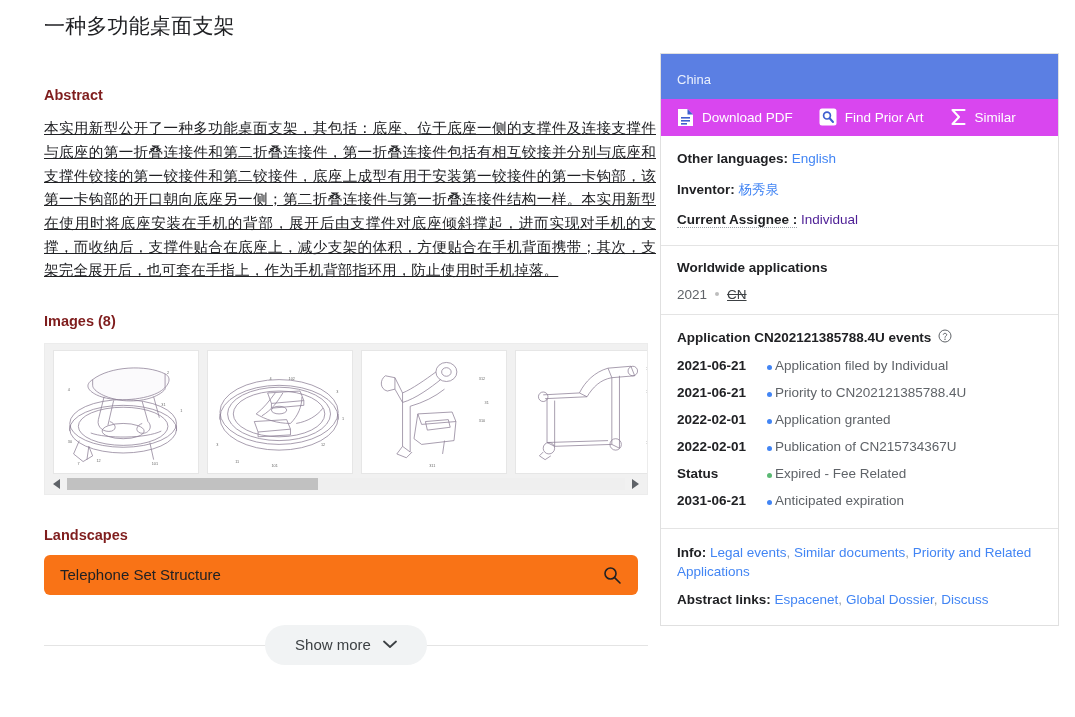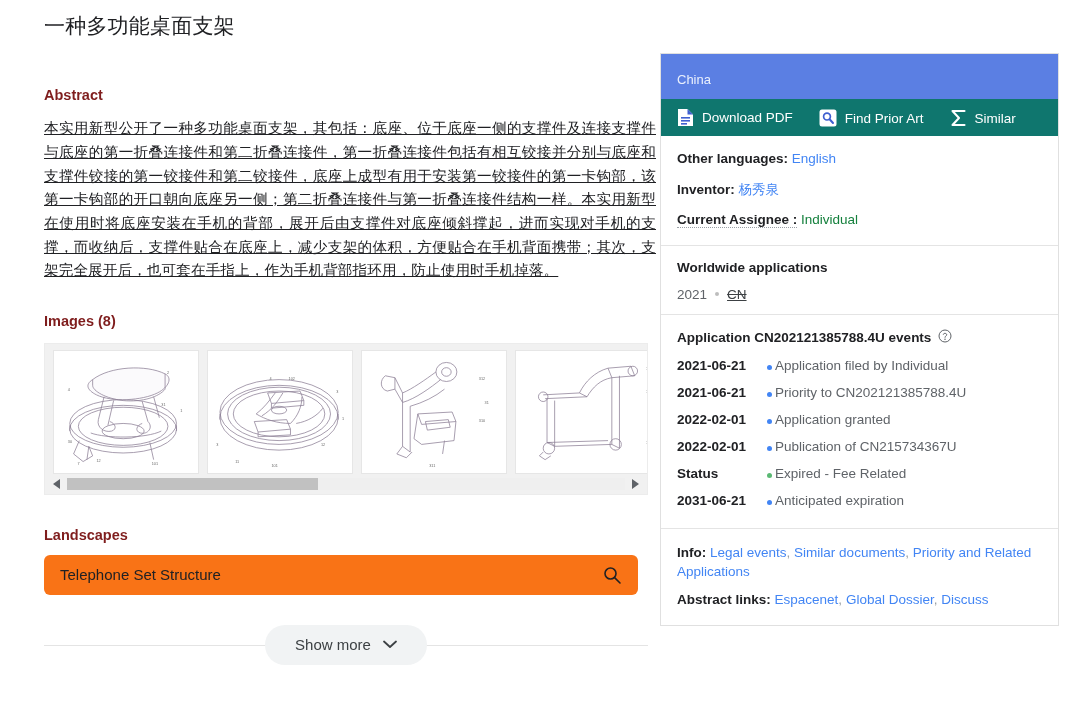--- a/index.html
+++ b/index.html
@@ -171,23 +171,23 @@
     font-weight: 400;
     letter-spacing: .2px;
     line-height: 1.15;
   }
   .panel-country {
     color: #eaf0fd;
     font-size: 13px;
     margin-top: 4px;
   }
   .panel-actions {
-    background: #0f766e;
-    display: flex;
-    align-items: flex-end;
+    background: #d946ef;
+    display: flex;
+    align-items: flex-start;
     gap: 26px;
     padding: 9px 16px;
   }
   .action {
     display: flex;
     align-items: center;
     gap: 8px;
     color: #ffffff;
     font-size: 13.5px;
     cursor: pointer;
@@ -197,21 +197,21 @@
   .panel-body { padding: 14px 16px 14px 16px; }
   .meta-row {
     font-size: 13.5px;
     margin-bottom: 13px;
     line-height: 1.3;
   }
   .meta-row:last-child { margin-bottom: 2px; }
   .meta-key { font-weight: bold; color: #202124; }
   .meta-key.dotted { border-bottom: 1px dotted #9aa0a6; }
   .link { color: #4285f4; cursor: pointer; }
-  .muted { color: #15803d; }
+  .muted { color: #4c1d95; }
 
   .divider { height: 1px; background: #e4e4e4; }
 
   .panel-section { padding: 14px 16px 6px 16px; }
   .sub-heading {
     font-size: 13.5px;
     font-weight: bold;
     color: #202124;
     margin-bottom: 12px;
     display: flex;

